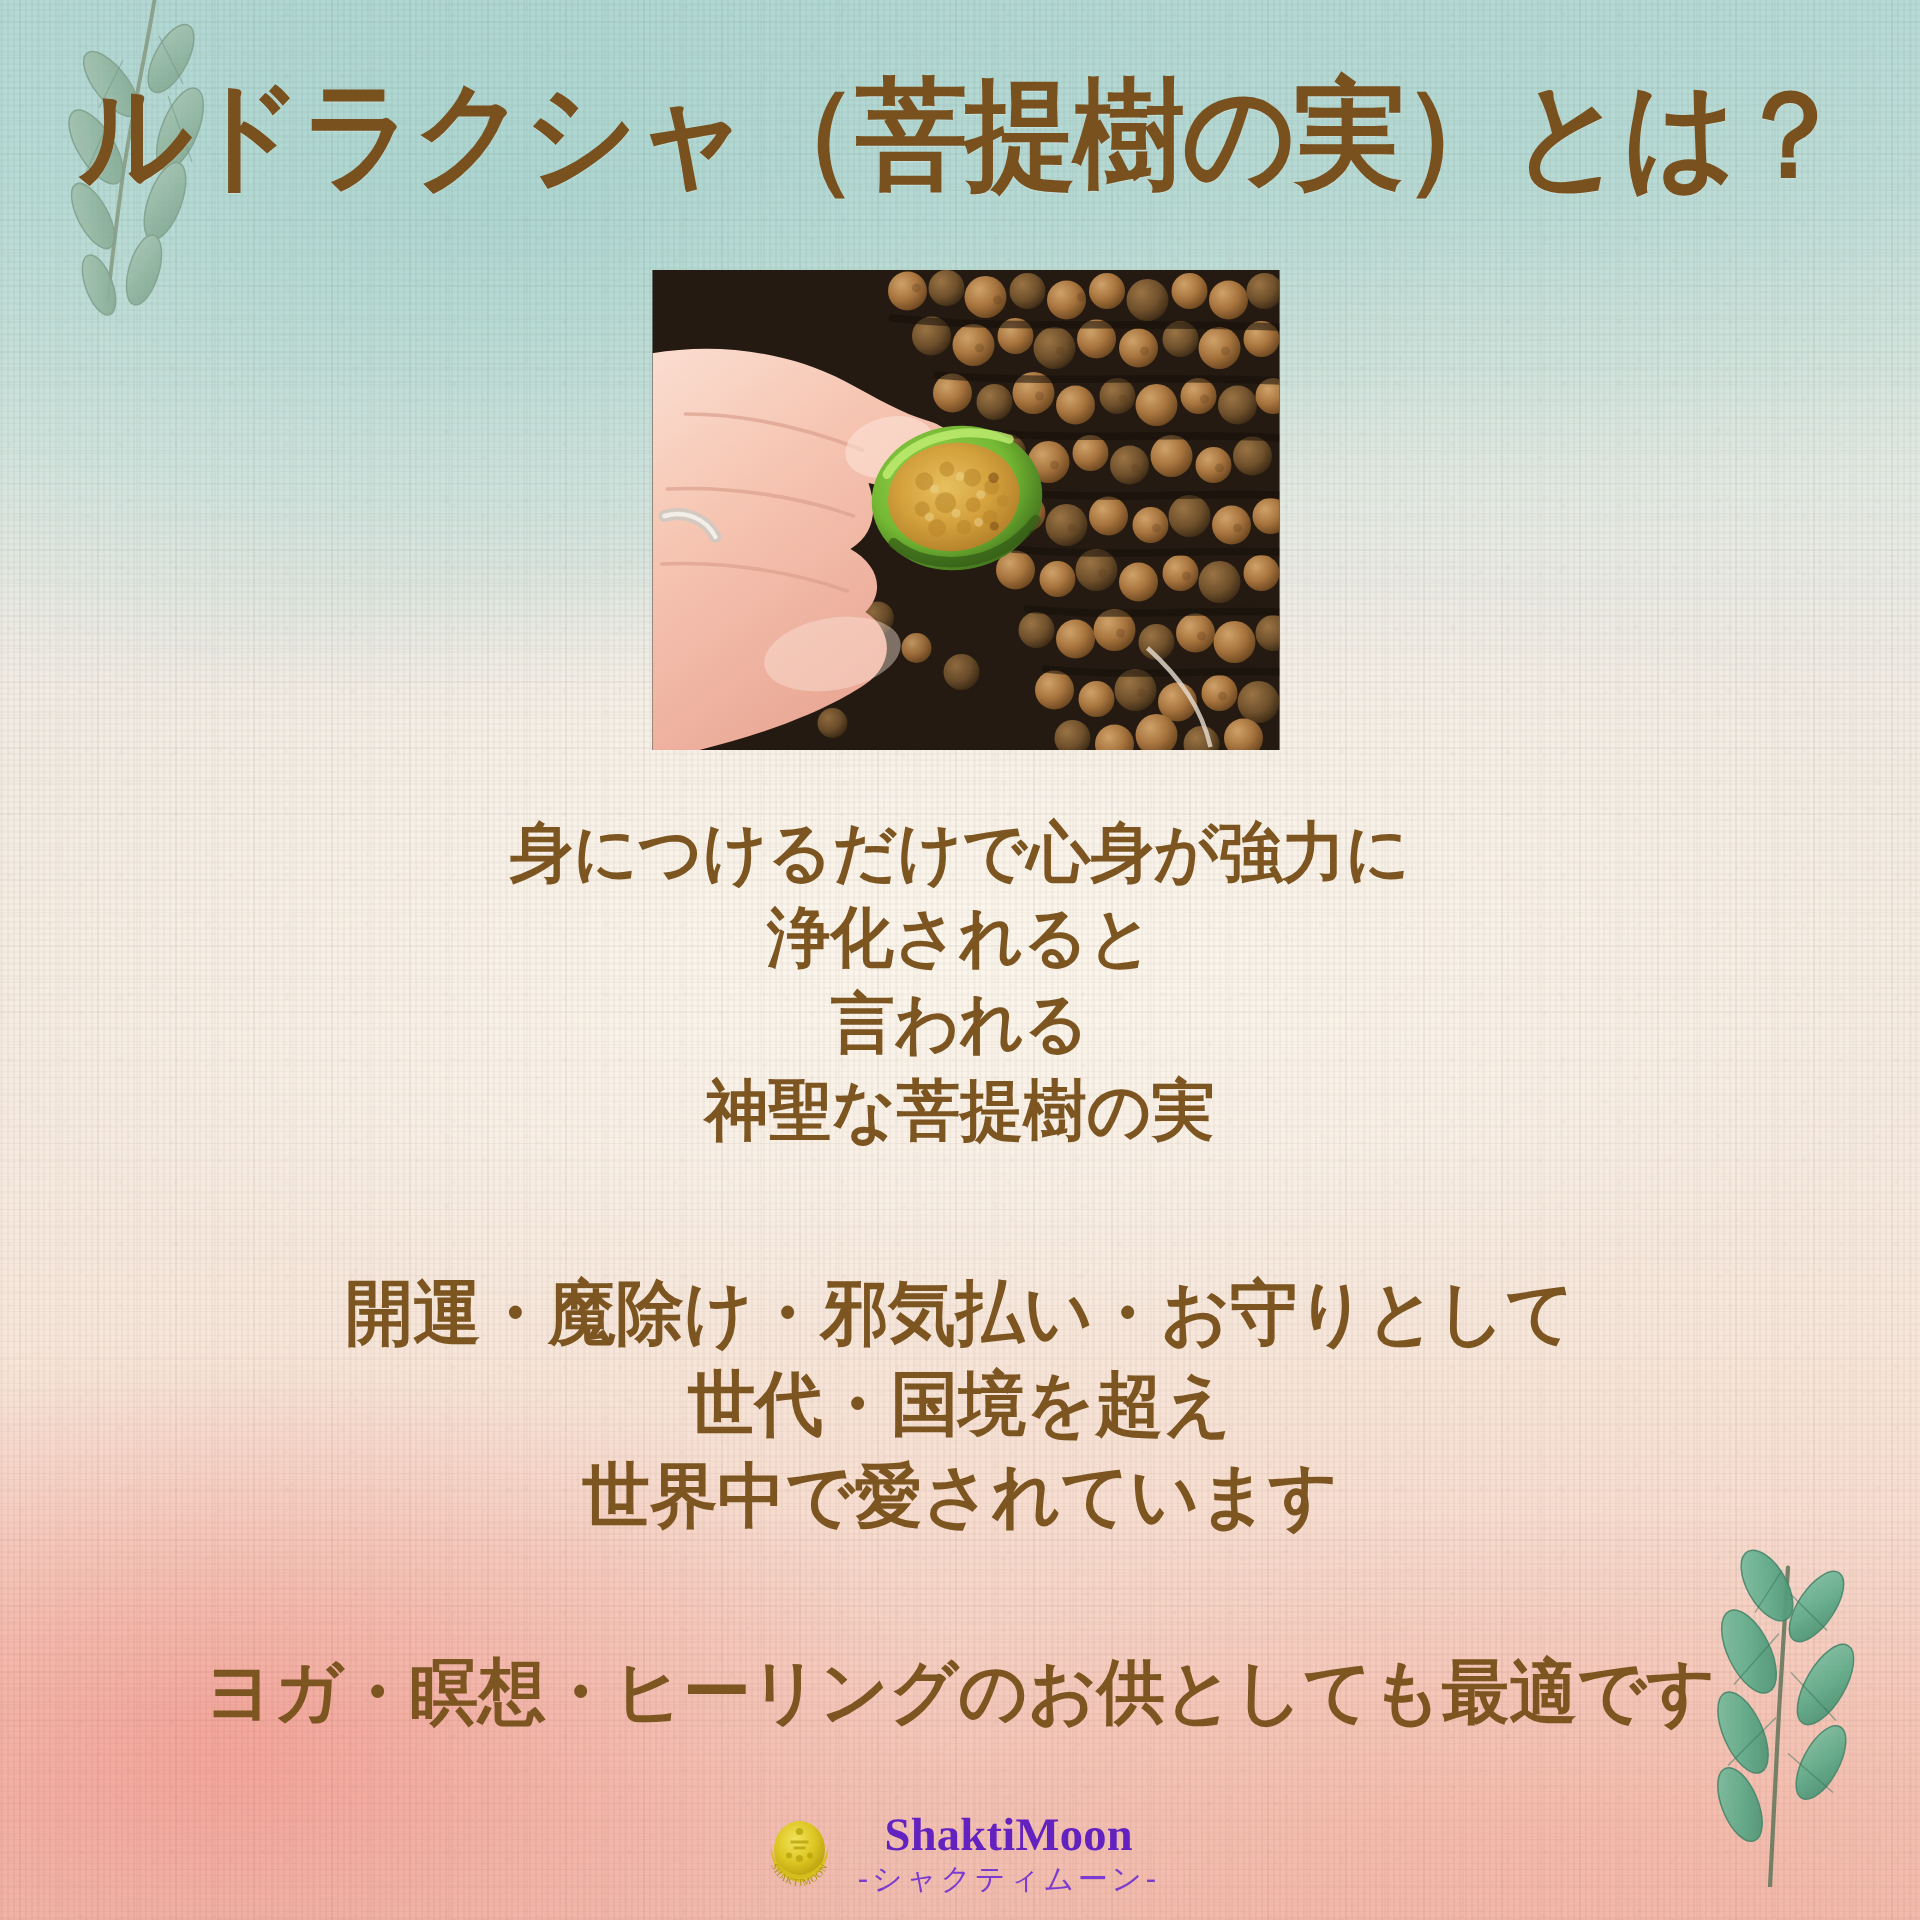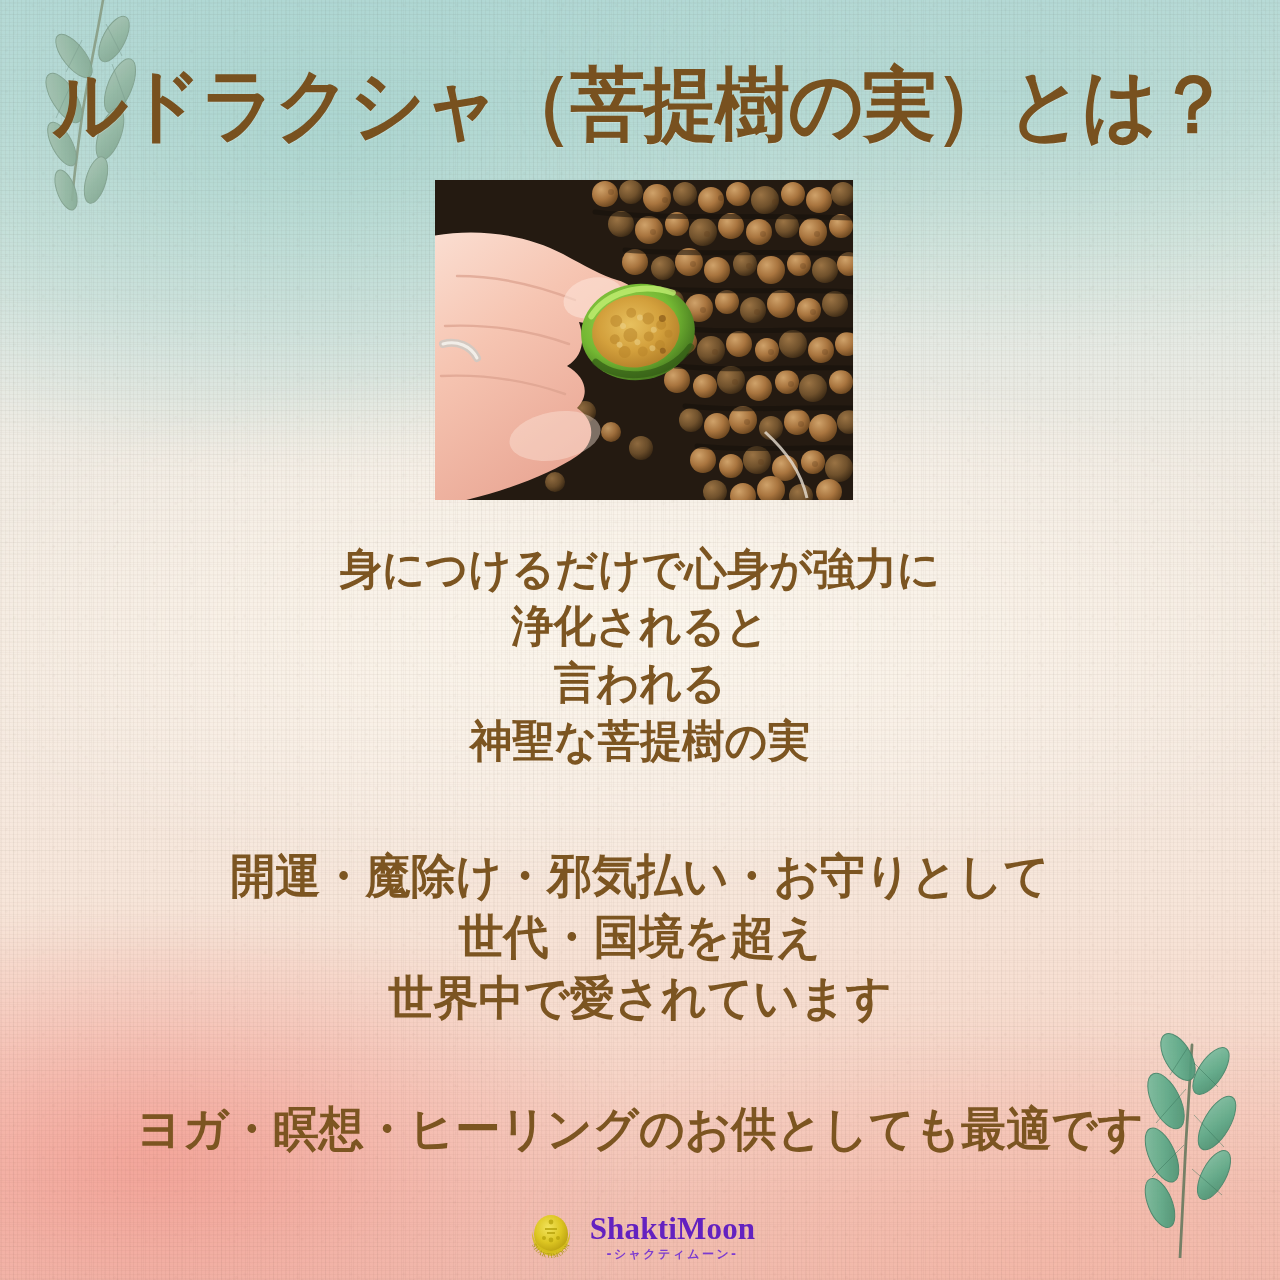--- a/index.html
+++ b/index.html
@@ -76,21 +76,21 @@
     background-size:37px 41px,53px 47px,61px 43px,44px 39px;
   }
 
   
   .leaf-tl{position:absolute;left:26px;top:-6px;width:150px;height:220px;opacity:.92;}
   .leaf-br{position:absolute;right:26px;bottom:22px;width:140px;height:235px;opacity:.95;}
 
   
   .title{
     position:absolute;left:0;right:0;top:50px;height:110px;
-    display:flex;align-items:center;justify-content:center;
+    display:flex;justify-content:center;
     box-sizing:border-box;
   }
   .title span{
     font-family:"DejaVu Sans","Liberation Sans",sans-serif;
     font-size:80px;font-weight:700;line-height:1;
     color:#78511f;letter-spacing:-2px;
     transform:scaleX(.93);transform-origin:center;
     white-space:nowrap;
     text-shadow:0 1px 0 rgba(255,255,255,.22);
   }
@@ -121,21 +121,21 @@
     display:flex;align-items:center;justify-content:center;gap:13px;
   }
   .logo-mark{width:52px;height:52px;flex:0 0 52px;}
   .logo-text{display:flex;flex-direction:column;align-items:center;line-height:1;}
   .logo-name{
     font-family:"Liberation Serif","DejaVu Serif",serif;
     font-size:31px;font-weight:700;color:#6321c0;letter-spacing:.2px;
   }
   .logo-sub{
     font-family:"DejaVu Sans","Liberation Sans",sans-serif;
-    font-size:12px;font-weight:700;color:#7b3bd0;letter-spacing:2.4px;
+    font-size:20px;font-weight:400;color:#7b3bd0;letter-spacing:2.4px;
     margin-top:4px;
   }
 </style>
 </head>
 <body>
 
 <div id="poster">
 
   <div class="bg-base"></div>
   <div class="bg-wash-teal"></div>

